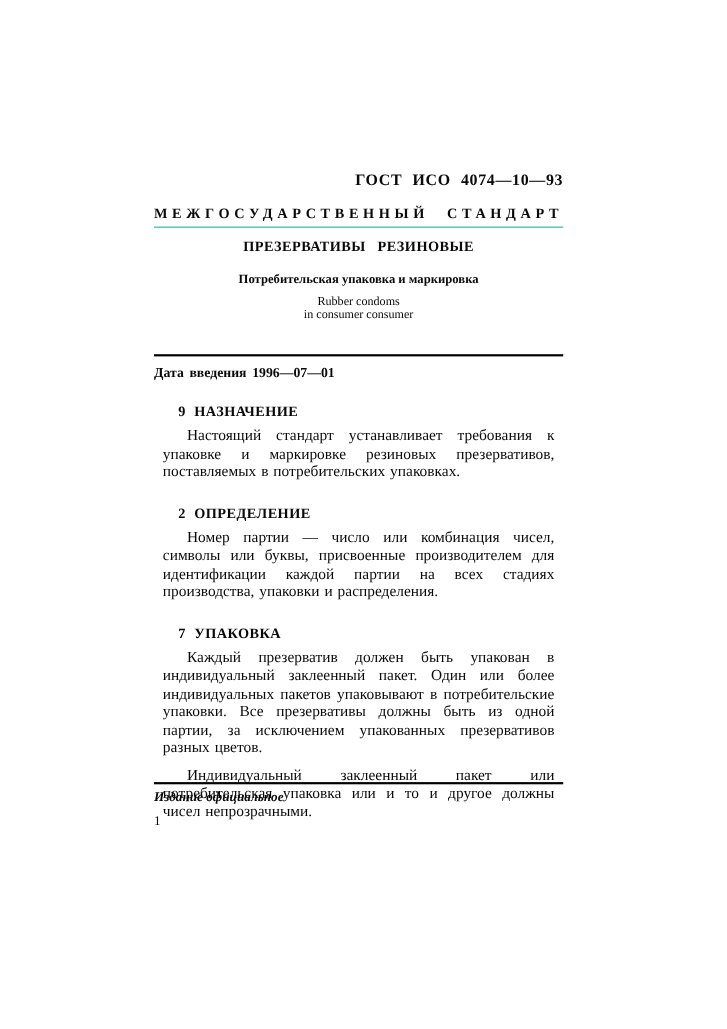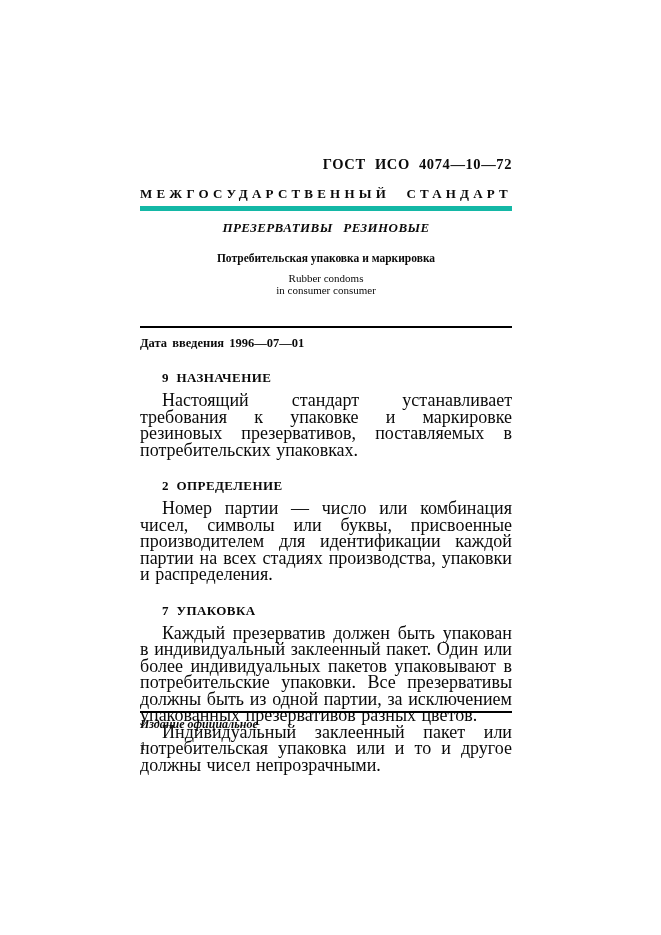--- a/index.html
+++ b/index.html
@@ -30,34 +30,33 @@
     word-spacing: 5px;
   }
   .standard-type {
     margin-top: 13px;
     font-weight: bold;
     font-size: 13px;
     line-height: 15px;
     letter-spacing: 4.2px;
     text-align: justify;
     text-align-last: justify;
-    border-bottom: 5px solid #14b8a6;
+    border-bottom: 1px solid #14b8a6;
     padding-bottom: 5px;
     white-space: nowrap;
     overflow: hidden;
   }
   .title-ru {
     margin-top: 10px;
     text-align: center;
     font-weight: bold;
     font-size: 13px;
     line-height: 14px;
     letter-spacing: 0.4px;
     word-spacing: 7px;
-    font-style: italic;
   }
   .subtitle-ru {
     margin-top: 17px;
     text-align: center;
     font-weight: bold;
     font-size: 11.5px;
     line-height: 13px;
   }
   .title-en {
     margin-top: 7px;
@@ -88,22 +87,22 @@
     font-weight: bold;
     font-size: 13px;
     line-height: 15px;
     letter-spacing: 0.4px;
     word-spacing: 4px;
   }
   .section:first-of-type .section-heading {
     margin-top: 36px;
   }
   .para {
-    margin: 0;
-    font-size: 18px;
+    margin: 8px;
+    font-size: 14px;
     line-height: 16.5px;
     text-align: justify;
     text-indent: 22px;
     word-spacing: 1px;
   }
   .footer {
     position: absolute;
     left: 140px;
     top: 711px;
     width: 372px;
@@ -125,21 +124,21 @@
     margin-top: 9px;
     font-size: 12px;
     line-height: 13px;
   }
 </style>
 </head>
 <body>
 
 <div class="content">
 
-  <div class="doc-number">ГОСТ ИСО 4074—10—72</div>
+  <div class="doc-number">ГОСТ ИСО 4074—10—93</div>
 
   <div class="standard-type">МЕЖГОСУДАРСТВЕННЫЙ СТАНДАРТ</div>
 
   <div class="title-ru">ПРЕЗЕРВАТИВЫ РЕЗИНОВЫЕ</div>
 
   <div class="subtitle-ru">Потребительская упаковка и маркировка</div>
 
   <div class="title-en">
     <div>Rubber condoms</div>
     <div>in consumer consumer</div>

